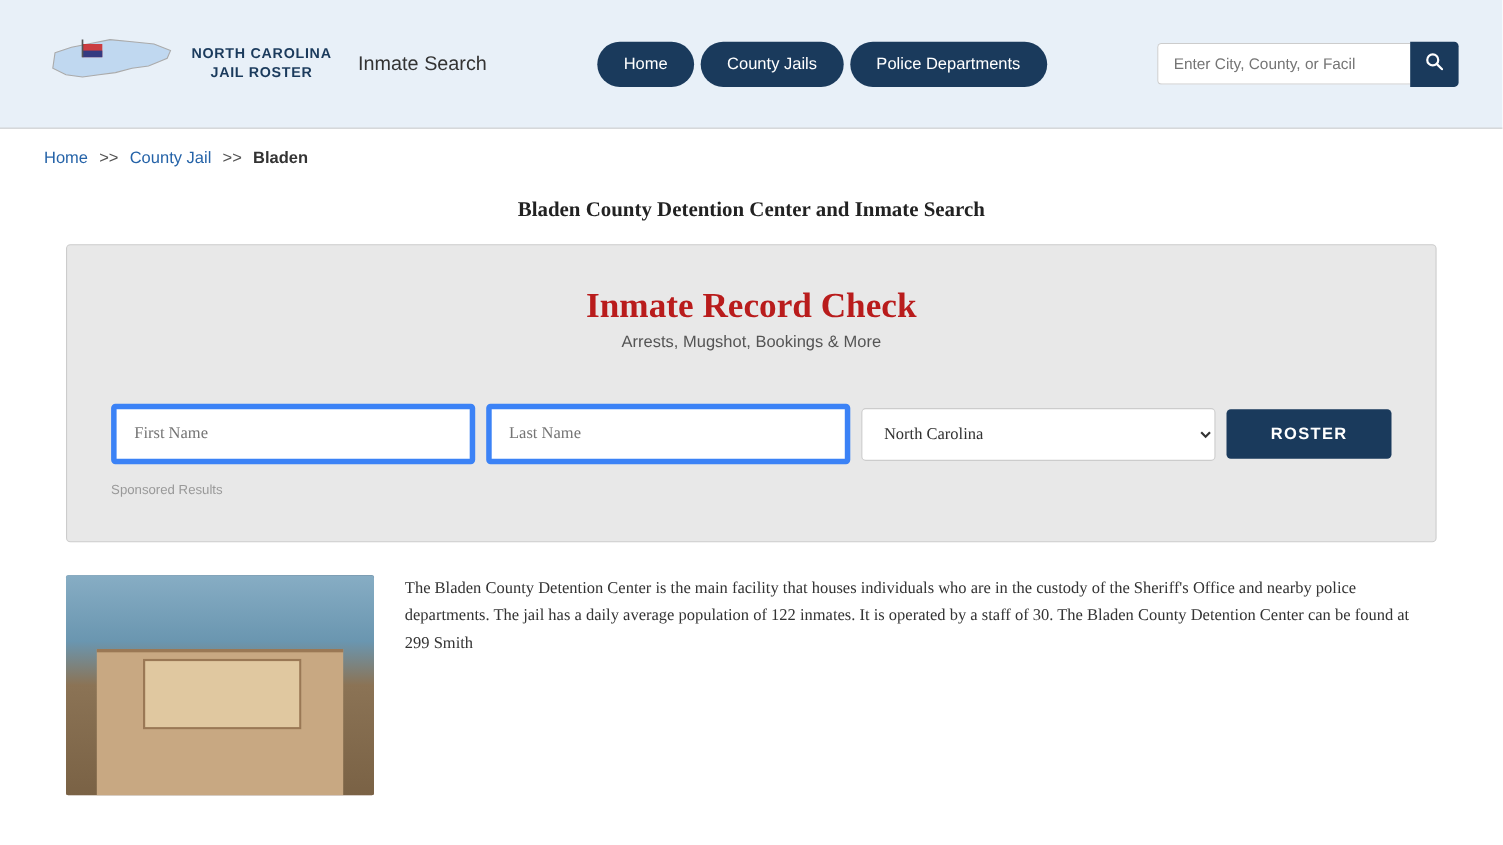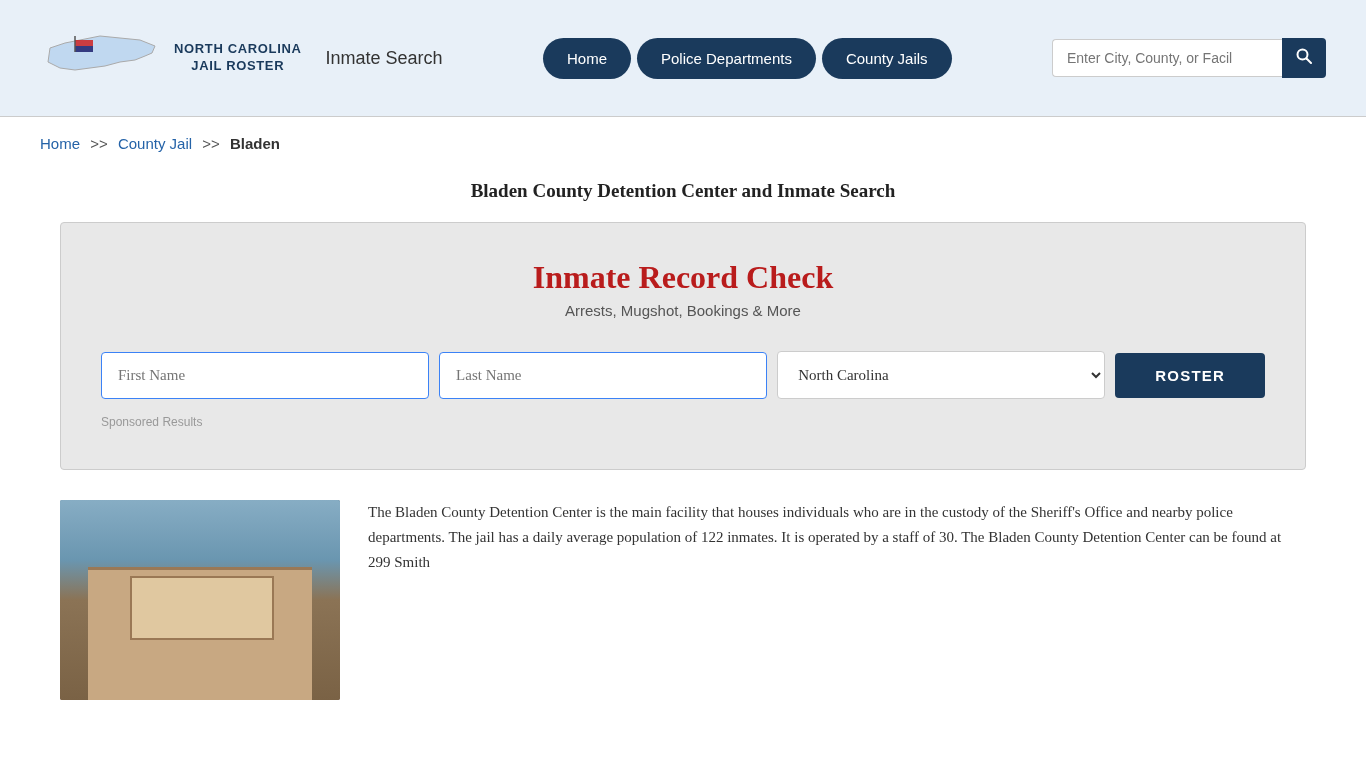--- a/index.html
+++ b/index.html
@@ -126,33 +126,33 @@
       font-weight: bold;
       font-family: Georgia, serif;
       color: #b91c1c;
       margin-bottom: 6px;
     }
     .record-check-subtitle {
       text-align: center;
       font-size: 15px;
       color: #555;
       font-family: Arial, sans-serif;
-      margin-bottom: 32px;
+      margin-bottom: 48px;
     }
     .search-form-row {
       display: flex;
       gap: 10px;
       align-items: center;
       margin-bottom: 16px;
     }
     .search-input {
       flex: 1;
       padding: 14px 16px;
       font-size: 15px;
-      border: 1px solid #3b82f6;
+      border: 5px solid #3b82f6;
       border-radius: 4px;
       font-family: Georgia, serif;
       color: #888;
       background: #fff;
     }
     .state-select {
       flex: 1;
       padding: 14px 16px;
       font-size: 15px;
       border: 1px solid #ccc;
@@ -250,22 +250,22 @@
       <div class="logo-text">
         <div>NORTH CAROLINA</div>
         <div>JAIL ROSTER</div>
       </div>
     </a>
     <span class="inmate-search-label">Inmate Search</span>
   </div>
 
   <nav class="nav-center">
     <button class="nav-btn">Home</button>
+    <button class="nav-btn active">County Jails</button>
     <button class="nav-btn">Police Departments</button>
-    <button class="nav-btn active">County Jails</button>
   </nav>
 
   <div class="search-header-area">
     <input class="search-header-input" type="text" placeholder="Enter City, County, or Facil" style="">
     <button class="search-header-btn">
       <svg width="16" height="16" viewBox="0 0 16 16" fill="none">
         <circle cx="6.5" cy="6.5" r="5" stroke="white" stroke-width="2"></circle>
         <line x1="10.5" y1="10.5" x2="15" y2="15" stroke="white" stroke-width="2" stroke-linecap="round"></line>
       </svg>
     </button>

